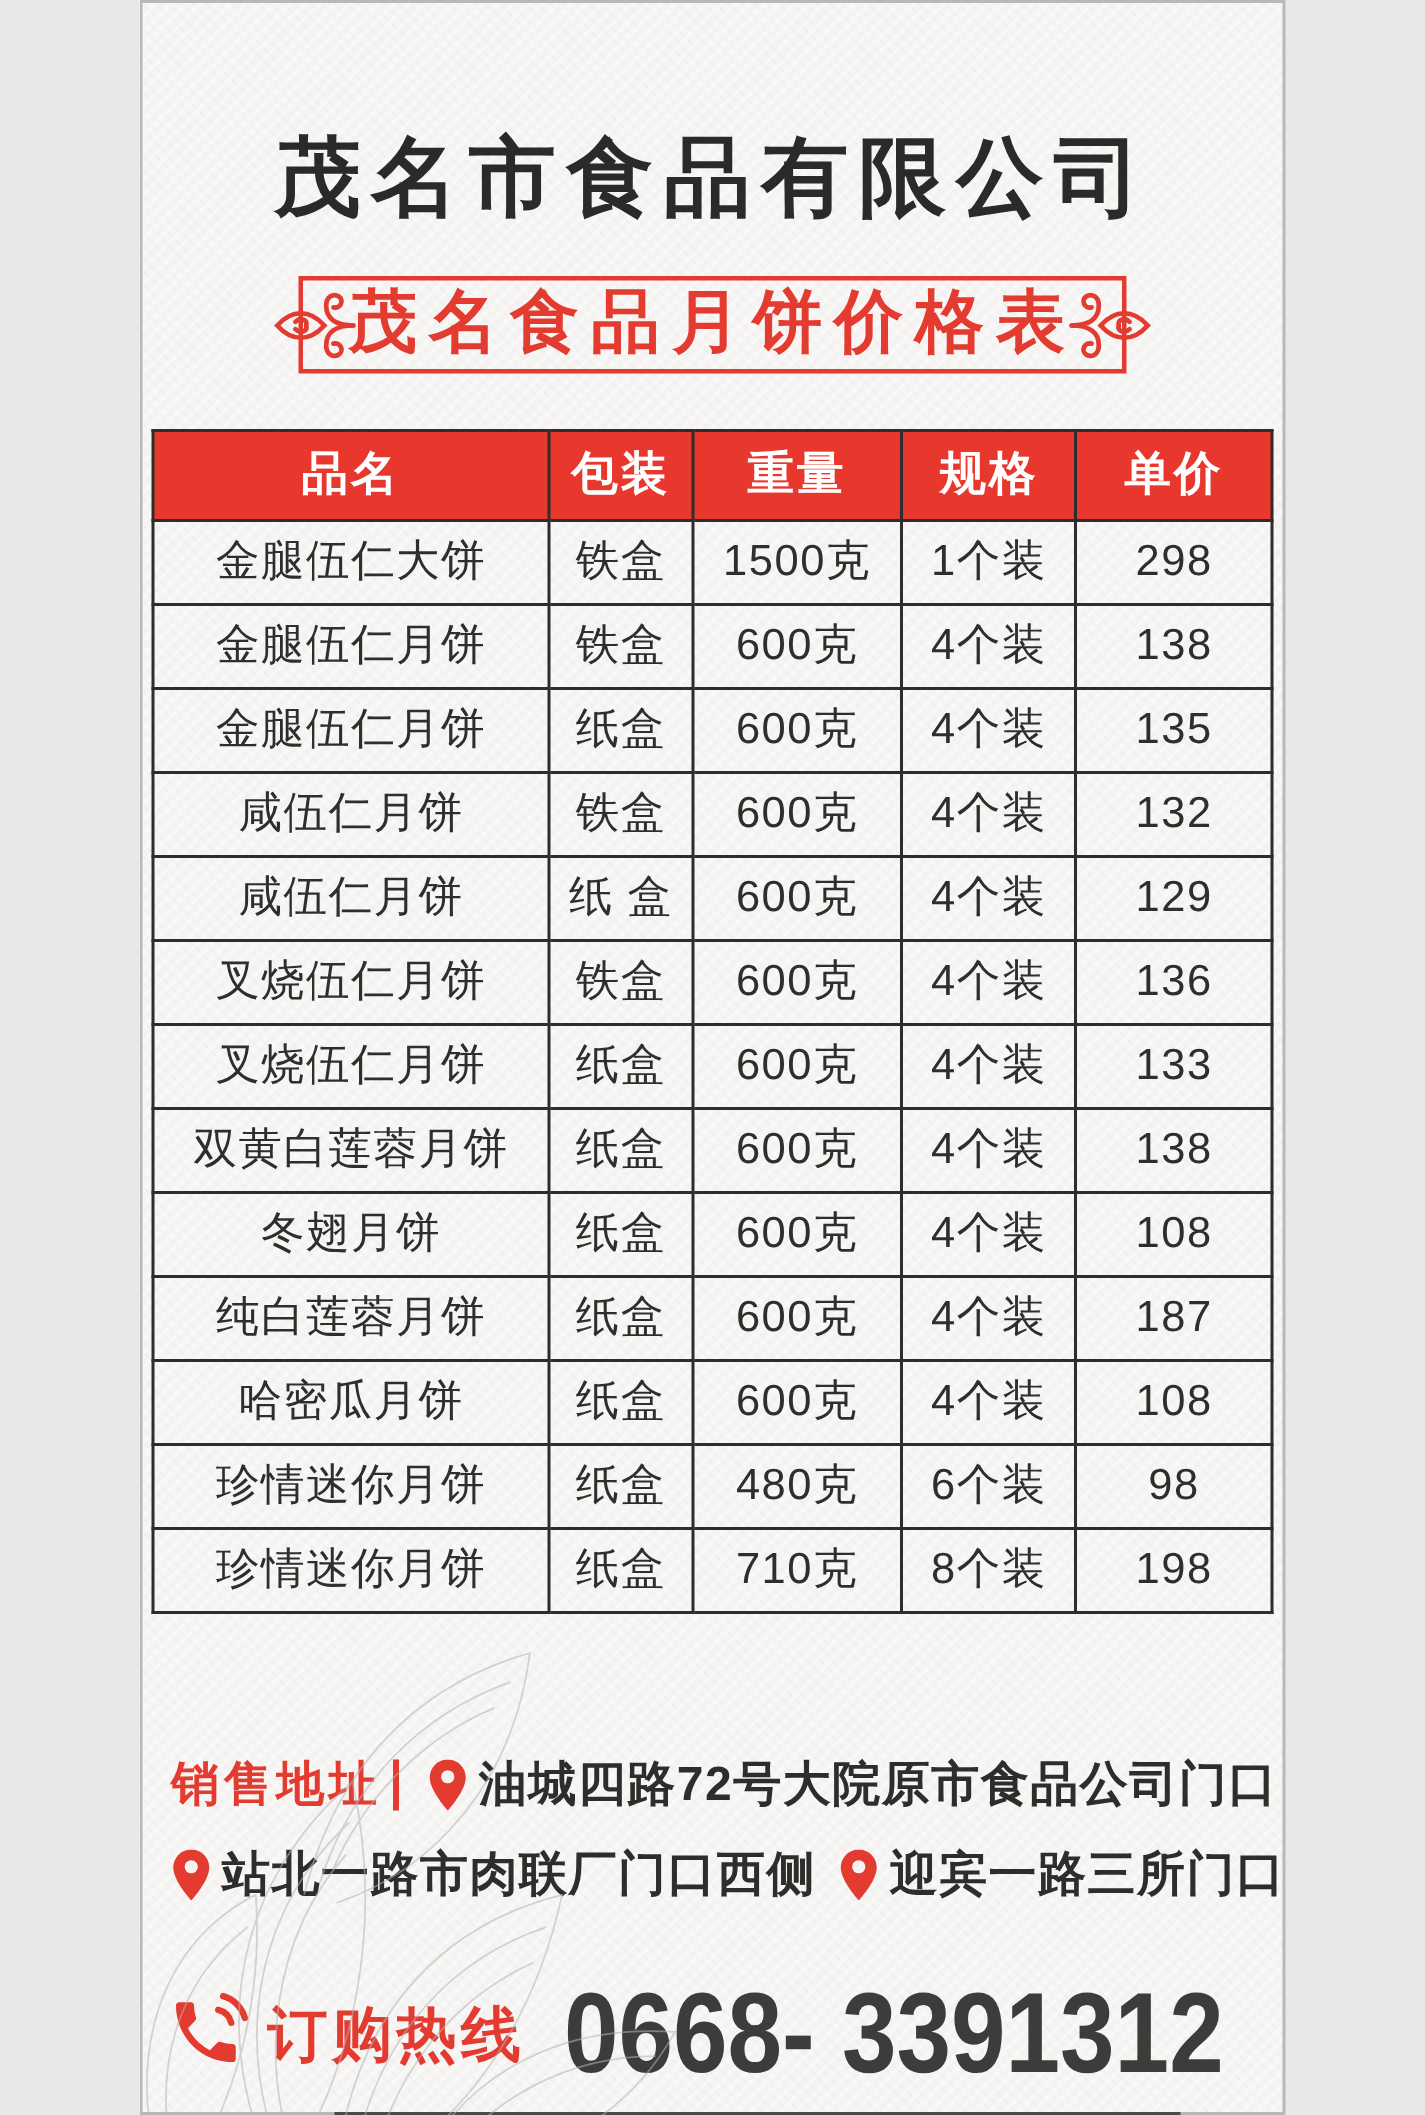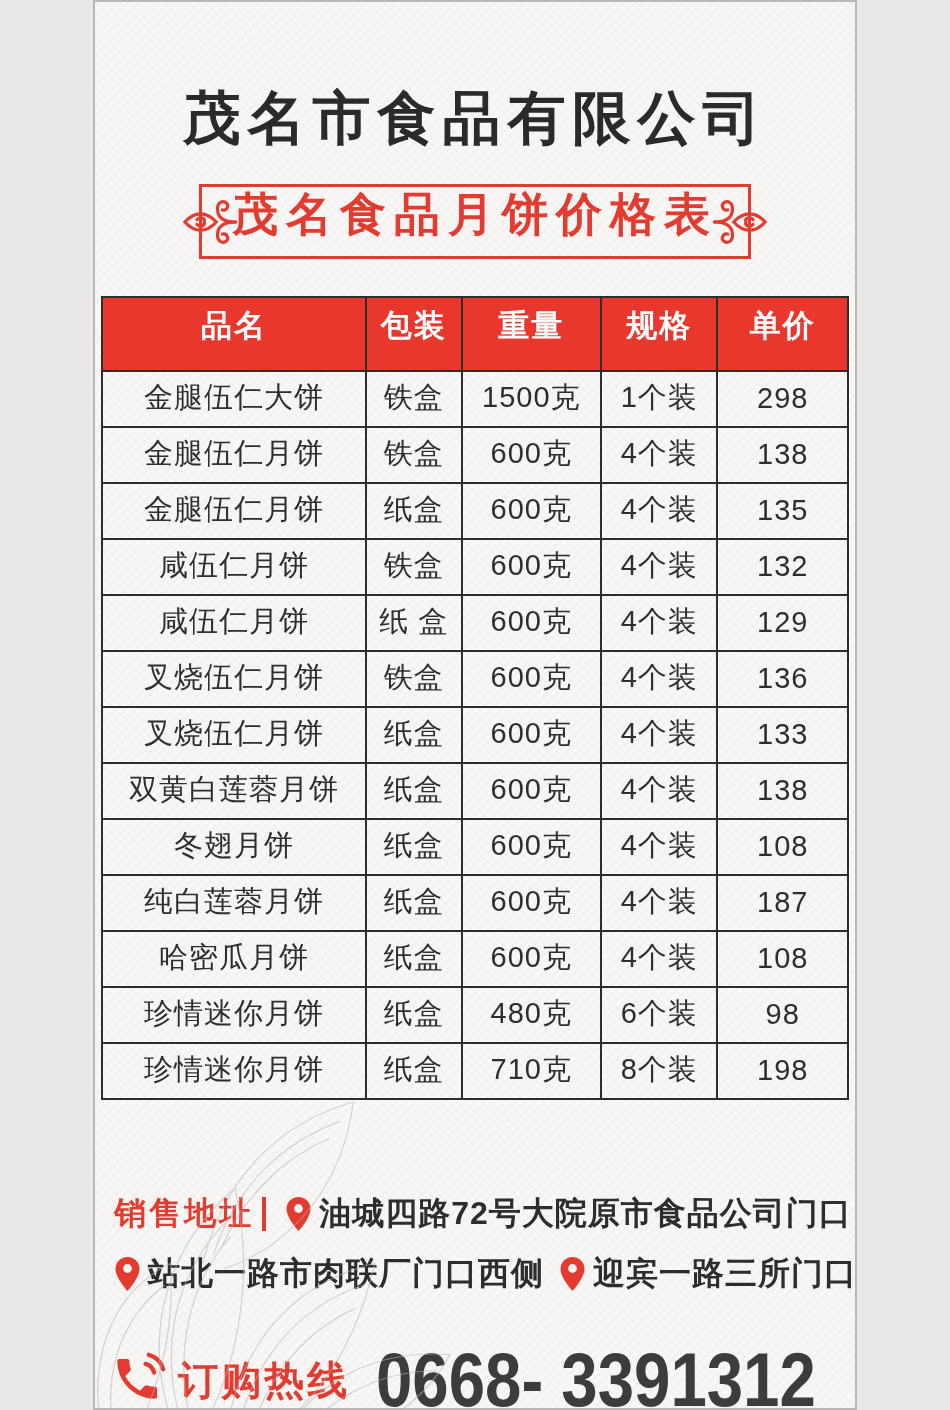--- a/index.html
+++ b/index.html
@@ -22,21 +22,21 @@
     font-family:"Liberation Serif","DejaVu Serif",serif;
     font-weight:bold;
     font-size:58px;
     letter-spacing:7px;
     color:#2b2a28;
   }
   .subtitle-wrap { display:flex; justify-content:center; margin-top:26px; }
   .subtitle-frame {
     position:relative;
     border:3px solid #e33b30;
-    padding:3px 30px 18px;
+    padding:3px 30px 8px;
   }
   .subtitle-text {
     font-size:46px;
     font-weight:bold;
     letter-spacing:8px;
     color:#e33b30;
     line-height:1.05;
     white-space:nowrap;
   }
   .orn {
@@ -50,21 +50,21 @@
     width:748px;
     margin:37px auto 0;
     border-collapse:collapse;
     table-layout:fixed;
   }
   .price-table th {
     background:#e8382d;
     color:#ffffff;
     font-size:31px;
     font-weight:bold;
-    padding:7px 0 23px;
+    padding:7px 0 9px;
     border:2px solid #2e2d2b;
     letter-spacing:2px;
   }
   .price-table td {
     font-size:29px;
     color:#2f2e2c;
     text-align:center;
     padding:6px 0 8px;
     border:2px solid #2e2d2b;
     letter-spacing:1px;

